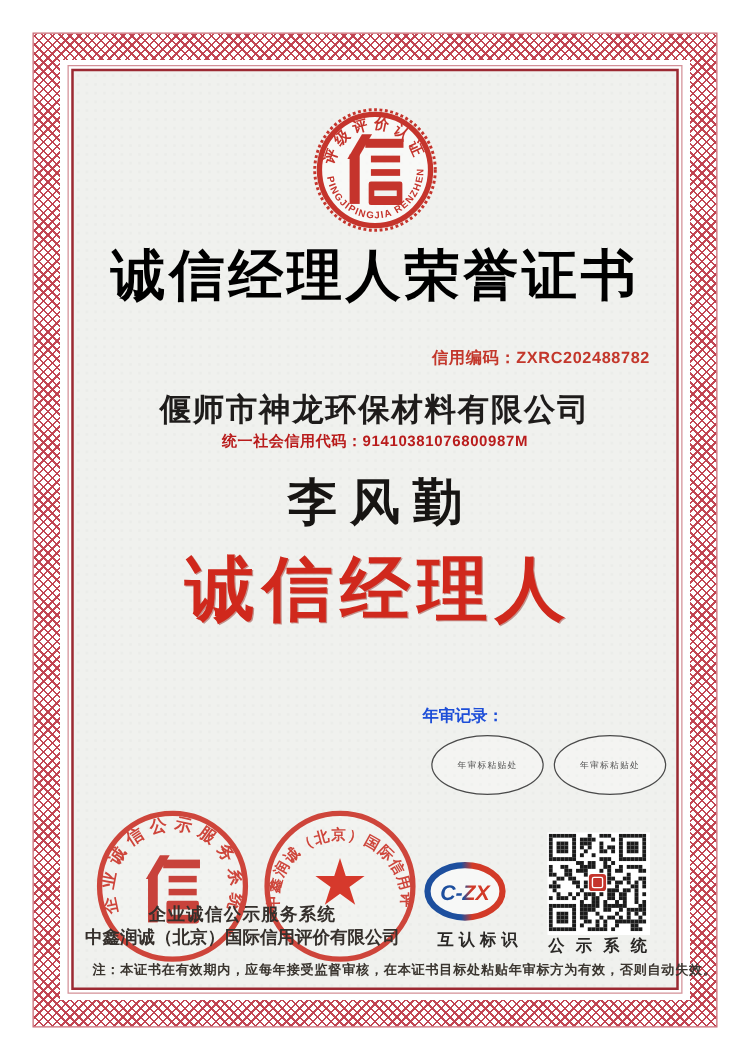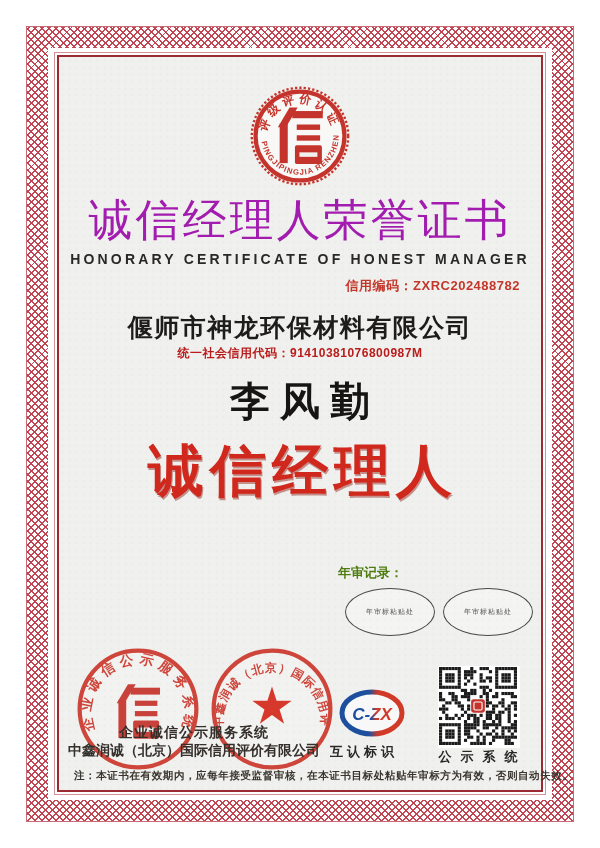--- a/index.html
+++ b/index.html
@@ -32,21 +32,21 @@
     outline:1px solid #d39097;
     outline-offset:2px;
   }
   .abs{position:absolute;}
   .ctr{left:57px;right:57px;text-align:center;}
   .serif{font-family:"Liberation Serif", serif;}
 
   .seal-top{left:248px;top:84px;width:104px;height:104px;}
 
   .title{
-    top:197px;font-size:44px;font-weight:400;color:#a21caf;
+    top:197px;font-size:44px;font-weight:700;color:#000000;
     letter-spacing:3px;line-height:1.1;
   }
   .subtitle{
     top:251px;font-size:14px;font-weight:700;color:#2a2826;letter-spacing:3.2px;
   }
   .credit-code{
     top:277px;right:80px;font-size:13px;font-weight:700;color:#c3372b;letter-spacing:.5px;
   }
   .company{
     top:311px;font-size:25px;font-weight:900;color:#1e1c1b;letter-spacing:1.5px;
@@ -58,37 +58,37 @@
     top:374px;font-size:40px;font-weight:900;color:#171513;letter-spacing:10px;text-indent:10px;
   }
   .honor{
     top:434px;font-size:56px;font-weight:900;color:#d0281c;letter-spacing:6px;text-indent:6px;
     text-shadow:1px 1.5px 0 rgba(140,26,18,.45);
   }
   .details{left:88px;top:546px;font-size:13px;color:#1e1c1b;}
   .details .row{height:26px;line-height:26px;white-space:nowrap;}
   .details .lbl,.details .val{font-weight:700;}
 
-  .annual-label{left:338px;top:564px;font-size:13px;font-weight:700;color:#4d7c0f;}
+  .annual-label{left:338px;top:564px;font-size:13px;font-weight:700;color:#1d4ed8;}
   .sticker{
     width:88px;height:46px;border:1px solid #4a4a4a;border-radius:50%;
     display:flex;align-items:center;justify-content:center;
     font-size:7px;color:#555;letter-spacing:1px;background:rgba(255,255,255,.25);
   }
   .sticker1{left:345px;top:588px;}
   .sticker2{left:443px;top:588px;}
 
   .stamp1{left:74px;top:645px;width:128px;height:128px;opacity:.92;}
   .stamp2{left:208px;top:645px;width:128px;height:128px;opacity:.92;}
   .org-lines{left:58px;top:724px;width:272px;text-align:center;color:#35302c;}
   .org-l1{font-size:14px;font-weight:900;letter-spacing:1px;line-height:18px;}
   .org-l2{font-size:14px;font-weight:900;letter-spacing:0px;line-height:18px;}
 
   .czx{left:338px;top:687px;width:68px;height:52px;}
-  .mutual-label{left:326px;top:743px;width:92px;text-align:left;font-size:13px;font-weight:900;color:#2a2826;letter-spacing:4px;text-indent:4px;}
+  .mutual-label{left:326px;top:743px;width:92px;text-align:right;font-size:13px;font-weight:900;color:#2a2826;letter-spacing:4px;text-indent:4px;}
   .qr{left:438px;top:666px;width:80px;height:80px;background:#fff;padding:1px;}
   .qr svg{display:block;}
   .qr-label{left:428px;top:748px;width:100px;text-align:center;font-size:13px;font-weight:900;color:#2a2826;letter-spacing:9px;text-indent:9px;}
 
   .note{
     left:74px;right:66px;top:769px;text-align:center;
     font-size:10.5px;font-weight:700;color:#3a352f;letter-spacing:.6px;white-space:nowrap;
   }
 </style>
 </head>
@@ -118,21 +118,20 @@
     <text font-size="12.5" font-weight="bold" fill="#c5342c" letter-spacing="4">
       <textPath href="#arcT" startOffset="4">评级评价认证</textPath>
     </text>
     <text font-size="8.2" font-weight="bold" fill="#c5342c" letter-spacing="1.1">
       <textPath href="#arcB" startOffset="6">PINGJIPINGJIA RENZHENG</textPath>
     </text>
     <use href="#xinlogo" transform="translate(24,21) scale(0.95)"></use>
   </svg>
 
   <div class="abs ctr title serif">诚信经理人荣誉证书</div>
-  <div class="abs ctr subtitle">HONORARY  CERTIFICATE  OF  HONEST  MANAGER</div>
   <div class="abs credit-code"><span>信用编码：</span><span>ZXRC202488782</span></div>
 
   <div class="abs ctr company serif">偃师市神龙环保材料有限公司</div>
   <div class="abs ctr uscc"><span>统一社会信用代码：</span><span>91410381076800987M</span></div>
   <div class="abs ctr honor serif">诚信经理人</div>
   <div class="abs ctr person serif">李风勤</div>
 
 
   <div class="abs annual-label">年审记录：</div>
   <div class="abs sticker sticker1">

